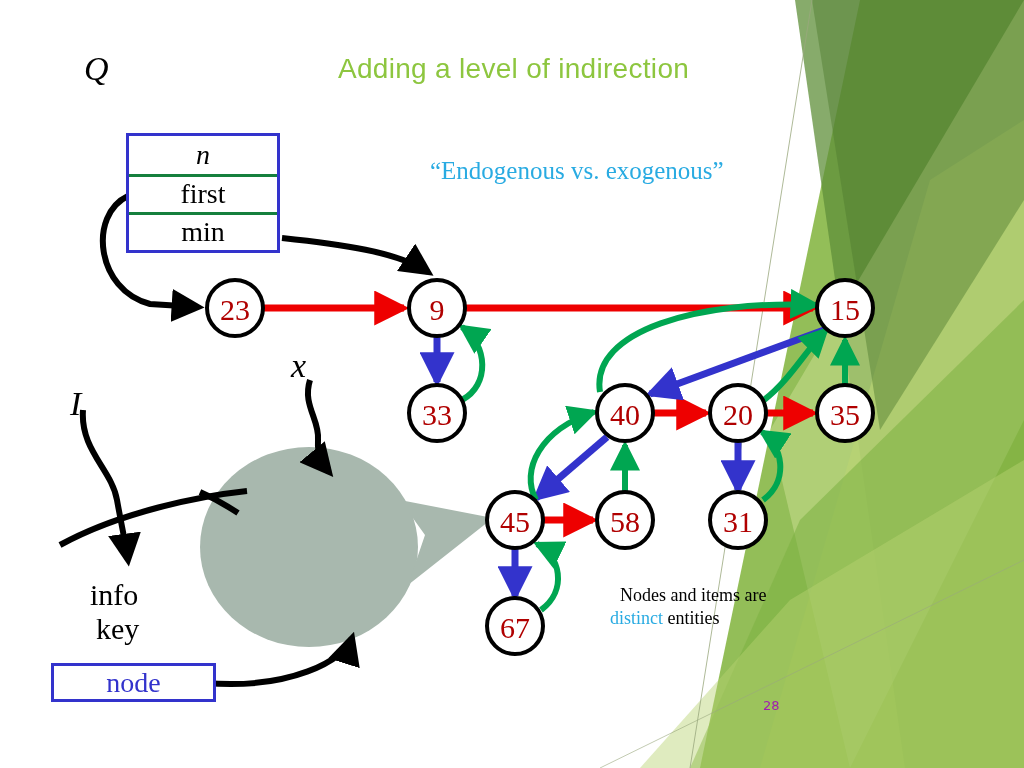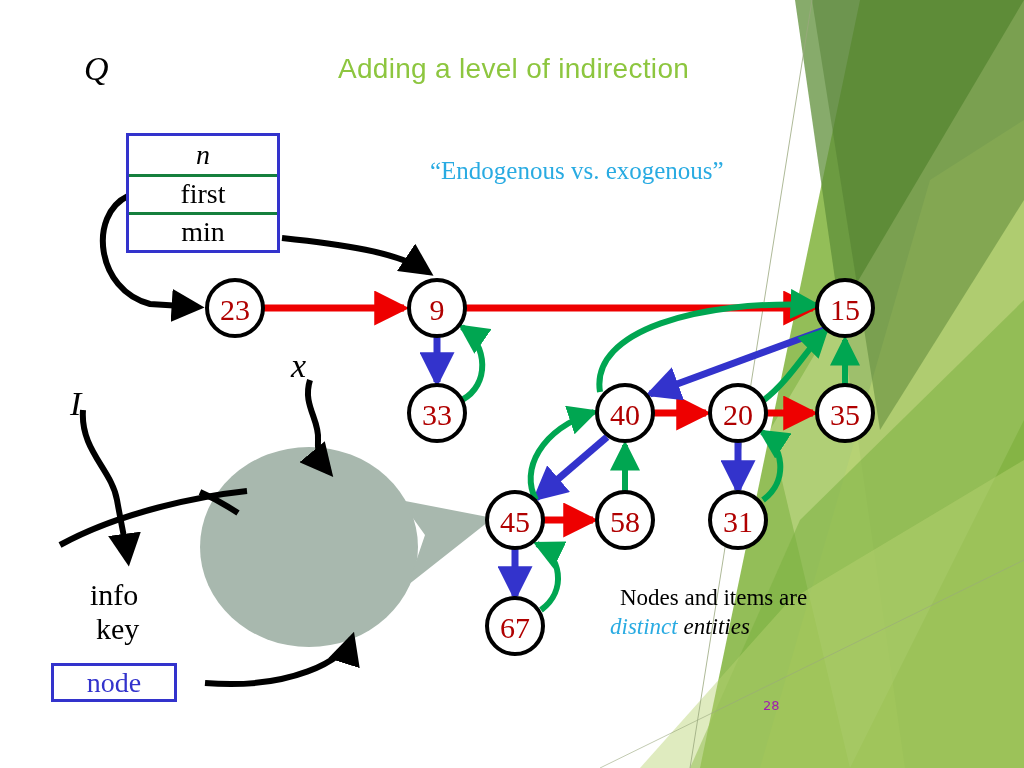--- a/index.html
+++ b/index.html
@@ -84,21 +84,21 @@
     font-size: 28px;
     color: #000;
   }
   #q-box .row + .row { border-top: 3px solid #15803d; }
   #q-box .row.italic { font-style: italic; }
 
   
   #node-box {
     position: absolute;
     left: 51px; top: 663px;
-    width: 126px; height: 39px;
+    width: 165px; height: 39px;
     border: 3px solid #3333cc;
     box-sizing: border-box;
     background: #ffffff;
     display: flex;
     align-items: center;
     justify-content: center;
     font-family: "Liberation Serif", serif;
     font-size: 28px;
     color: #3333cc;
     z-index: 4;
@@ -131,27 +131,27 @@
     font-family: "Liberation Serif", serif;
     font-size: 27px;
   }
   #item-box .row + .row { border-top: 3px solid #3333cc; }
 
   
   #caption {
     position: absolute;
     left: 620px; top: 584px;
     font-family: "Liberation Serif", serif;
-    font-size: 23px;
+    font-size: 18px;
     color: #000;
     line-height: 1.25;
     z-index: 4;
   }
   #caption .hl { color: #29abe2; }
-  #caption .l2 { display: block; margin-left: -10px; font-style: italic; }
+  #caption .l2 { display: block; margin-left: -10px; }
 
   .node-num {
     font-family: "Liberation Serif", serif;
     font-size: 30px;
     fill: #b00000;
     text-anchor: middle;
     dominant-baseline: central;
   }
 </style>
 </head>

